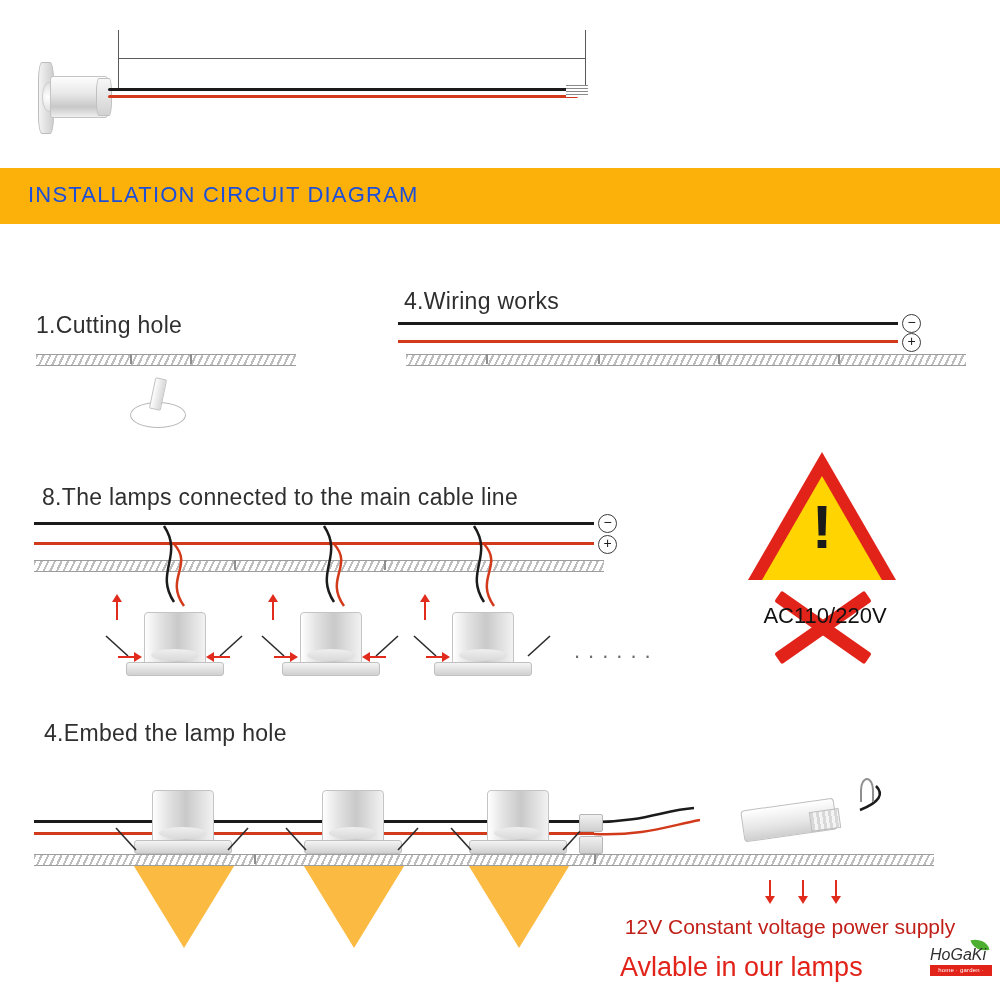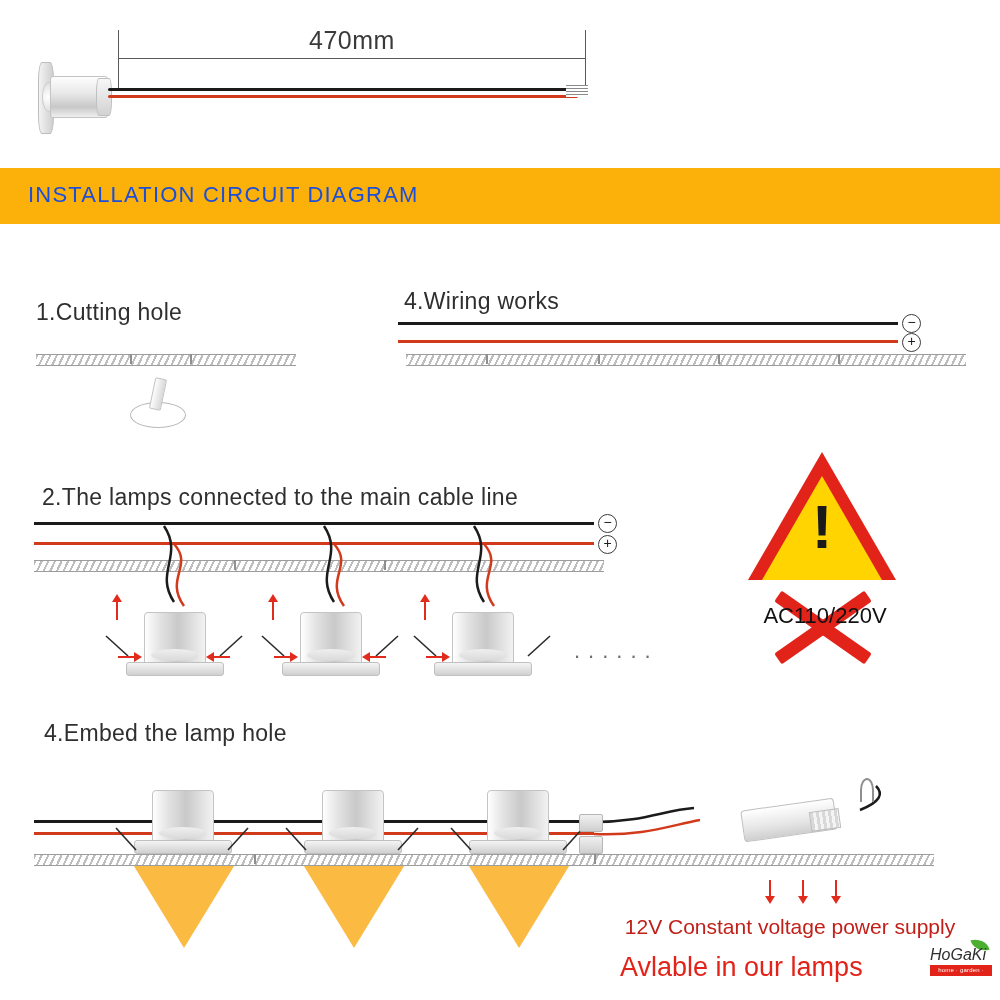--- a/index.html
+++ b/index.html
@@ -151,39 +151,38 @@
   #logo .name{position:absolute;left:0;top:8px;width:62px;font-size:16px;font-style:italic;color:#2f2f2f;}
   #logo .tag{position:absolute;left:0;top:27px;width:62px;height:11px;background:#e2231a;color:#fff;
     font-size:6px;text-align:center;line-height:11px;letter-spacing:.2px;}
   #logo .leaf{position:absolute;left:42px;top:0px;width:16px;height:14px;background:#4caf2f;
     border-radius:0 100% 0 100%;transform:rotate(-15deg);}
 </style>
 </head>
 <body>
 
 <div class="abs" id="top-section">
-  <div class="dim-label">470mm</div>
   <div class="dim-line"></div>
   <div class="dim-tick" style="left:118px;top:30px;height:60px;"></div>
   <div class="dim-tick" style="left:585px;top:30px;height:60px;"></div>
 
   <div class="lamp-flange"></div>
   <div class="lamp-lens"></div>
   <div class="lamp-can"></div>
   <div class="lamp-can-ring"></div>
   <div class="wire-black"></div>
   <div class="wire-red"></div>
   <div class="wire-tip"></div>
 </div>
 
 <div class="abs" id="banner">
   <div class="txt">INSTALLATION CIRCUIT DIAGRAM</div>
 </div>
 
-<div class="abs step-title" style="left:36px;top:299px;">1.Cutting hole</div>
+<div class="abs step-title" style="left:36px;top:312px;">1.Cutting hole</div>
 <div class="abs" style="left:30px;top:340px;width:330px;height:90px;">
   <div class="board" style="left:6px;top:14px;width:260px;"></div>
   <div class="board-seam" style="left:100px;top:14px;"></div>
   <div class="board-seam" style="left:160px;top:14px;"></div>
   <div class="cutter-ellipse" style="left:100px;top:62px;"></div>
   <div class="cutter-stem" style="left:122px;top:38px;transform:rotate(12deg);"></div>
 </div>
 
 <div class="abs step-title" style="left:404px;top:288px;">4.Wiring works</div>
 <div class="abs" style="left:398px;top:316px;width:580px;height:80px;">
@@ -191,21 +190,21 @@
   <div class="abs" style="left:0;top:24px;width:500px;height:3px;background:#d23a1c;"></div>
   <div class="sign" style="left:504px;top:-2px;">−</div>
   <div class="sign" style="left:504px;top:17px;">+</div>
   <div class="board" style="left:8px;top:38px;width:560px;"></div>
   <div class="board-seam" style="left:88px;top:38px;"></div>
   <div class="board-seam" style="left:200px;top:38px;"></div>
   <div class="board-seam" style="left:320px;top:38px;"></div>
   <div class="board-seam" style="left:440px;top:38px;"></div>
 </div>
 
-<div class="abs step-title" style="left:42px;top:484px;">2.The lamps connected to the main cable line</div>
+<div class="abs step-title" style="left:42px;top:484px;">8.The lamps connected to the main cable line</div>
 <div class="abs" style="left:34px;top:516px;width:660px;height:180px;">
   <div class="abs" style="left:0;top:6px;width:560px;height:3px;background:#1b1b1b;"></div>
   <div class="abs" style="left:0;top:26px;width:560px;height:3px;background:#d23a1c;"></div>
   <div class="sign" style="left:564px;top:-2px;">−</div>
   <div class="sign" style="left:564px;top:19px;">+</div>
   <div class="board" style="left:0;top:44px;width:570px;"></div>
   <div class="board-seam" style="left:200px;top:44px;"></div>
   <div class="board-seam" style="left:350px;top:44px;"></div>
 
   <svg width="660" height="180" style="position:absolute;left:0;top:0;">

